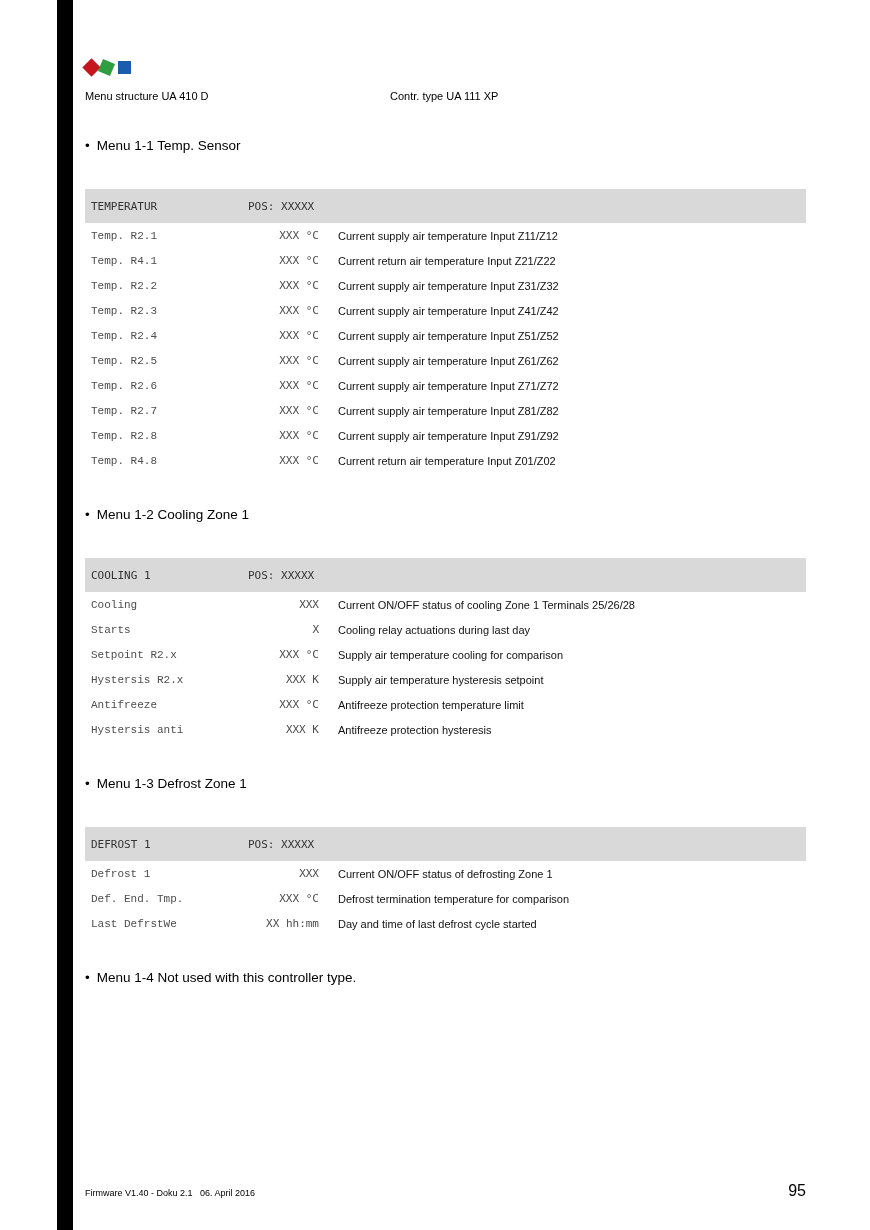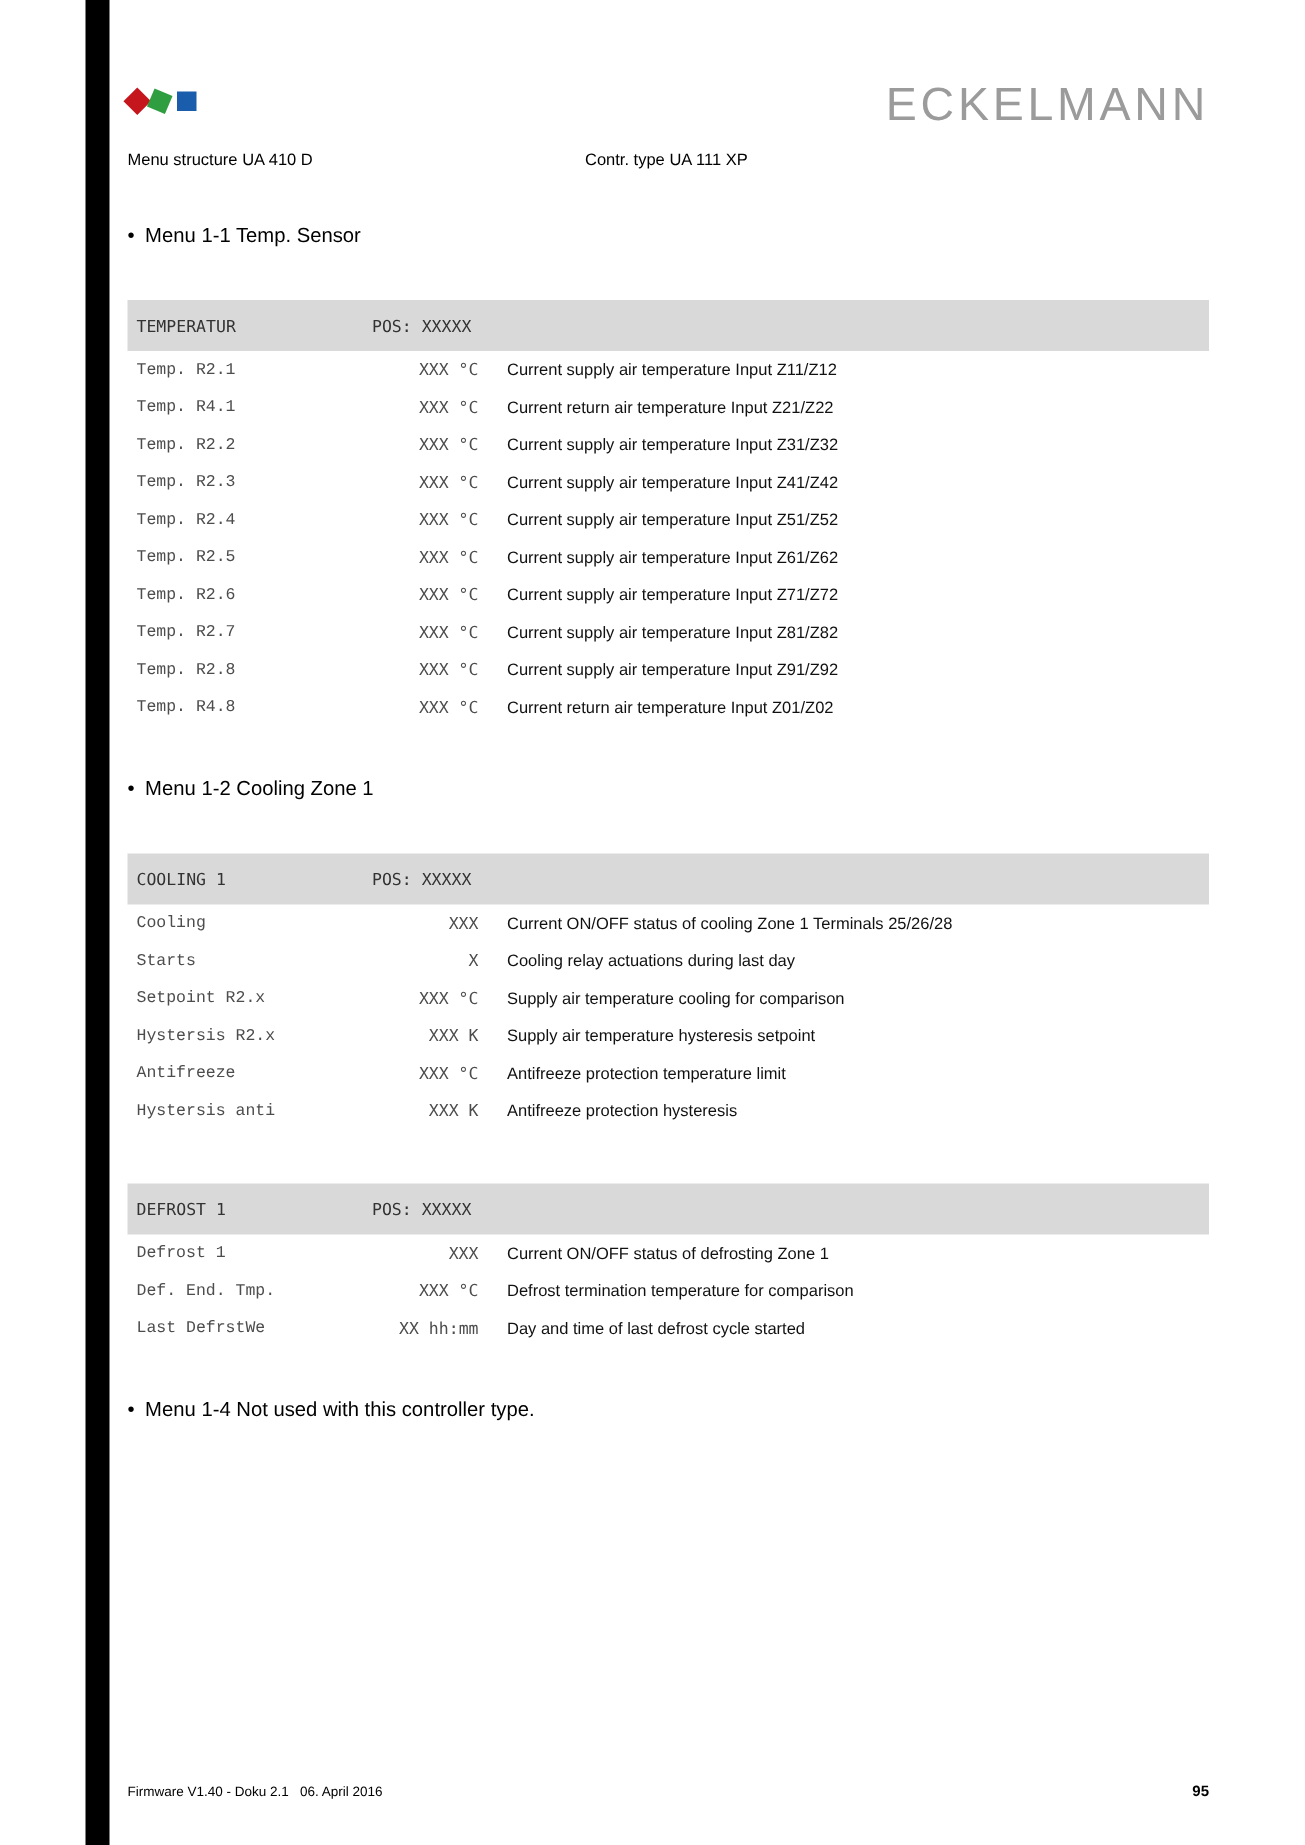--- a/index.html
+++ b/index.html
@@ -33,36 +33,35 @@
   }
   .tbl-title { padding-left: 6px; }
   .tbl-pos { position: absolute; left: 163px; }
   .tbl-row { height: 25px; display: flex; align-items: center; }
   .cell-name  { font-family: Liberation Mono, monospace; font-size: 11px; color: #4d4d4d; padding-left: 6px; width: 140px; flex: none; white-space: pre; }
   .cell-value { font-family: "DejaVu Sans Mono", monospace; font-size: 11px; color: #4d4d4d; width: 88px; flex: none; text-align: right; white-space: pre; }
   .cell-desc  { font-size: 11px; color: #111; margin-left: 19px; white-space: nowrap; }
 
   .page-footer { position: absolute; left: 85px; right: 64px; bottom: 30px; display: flex; justify-content: space-between; align-items: baseline; }
   .footer-left { font-size: 9px; white-space: pre; }
-  .footer-page { font-size: 10px; font-weight: bold; }
+  .footer-page { font-size: 16px; }
 </style>
 </head>
 <body>
 
 <div class="page">
   <div class="spine"></div>
 
   <div class="content">
     <header class="page-header">
       <div class="logo">
         <span class="shape sh-red"></span>
         <span class="shape sh-green"></span>
         <span class="shape sh-blue"></span>
       </div>
-      <div class="brand">ECKELMANN</div>
     </header>
 
     <div class="meta-row">
       <span class="meta-left">Menu structure UA 410 D</span>
       <span class="meta-center">Contr. type UA 111 XP</span>
     </div>
 
     <main id="sections">
         <section class="menu-section">
           <div class="section-title"><span class="section-title-text">Menu 1-1 Temp. Sensor</span></div>
@@ -156,20 +155,21 @@
               <span class="cell-desc">Antifreeze protection temperature limit</span>
             </div>
             <div class="tbl-row">
               <span class="cell-name">Hystersis anti</span>
               <span class="cell-value">XXX K</span>
               <span class="cell-desc">Antifreeze protection hysteresis</span>
             </div>
           </div>
         </section>
         <section class="menu-section">
+          <div class="section-title"><span class="section-title-text">Menu 1-3 Defrost Zone 1</span></div>
           <div class="tbl">
             <div class="tbl-header">
               <span class="tbl-title">DEFROST 1</span>
               <span class="tbl-pos">POS: XXXXX</span>
             </div>
             <div class="tbl-row">
               <span class="cell-name">Defrost 1</span>
               <span class="cell-value">XXX</span>
               <span class="cell-desc">Current ON/OFF status of defrosting Zone 1</span>
             </div>

